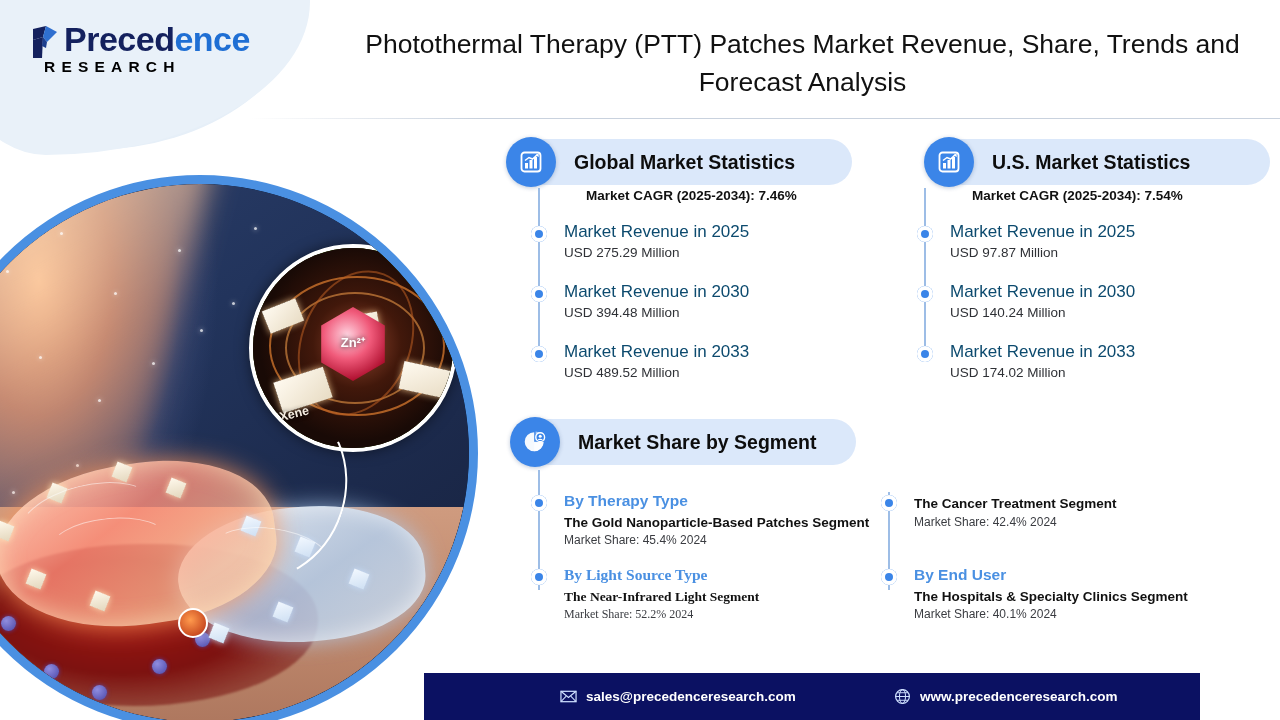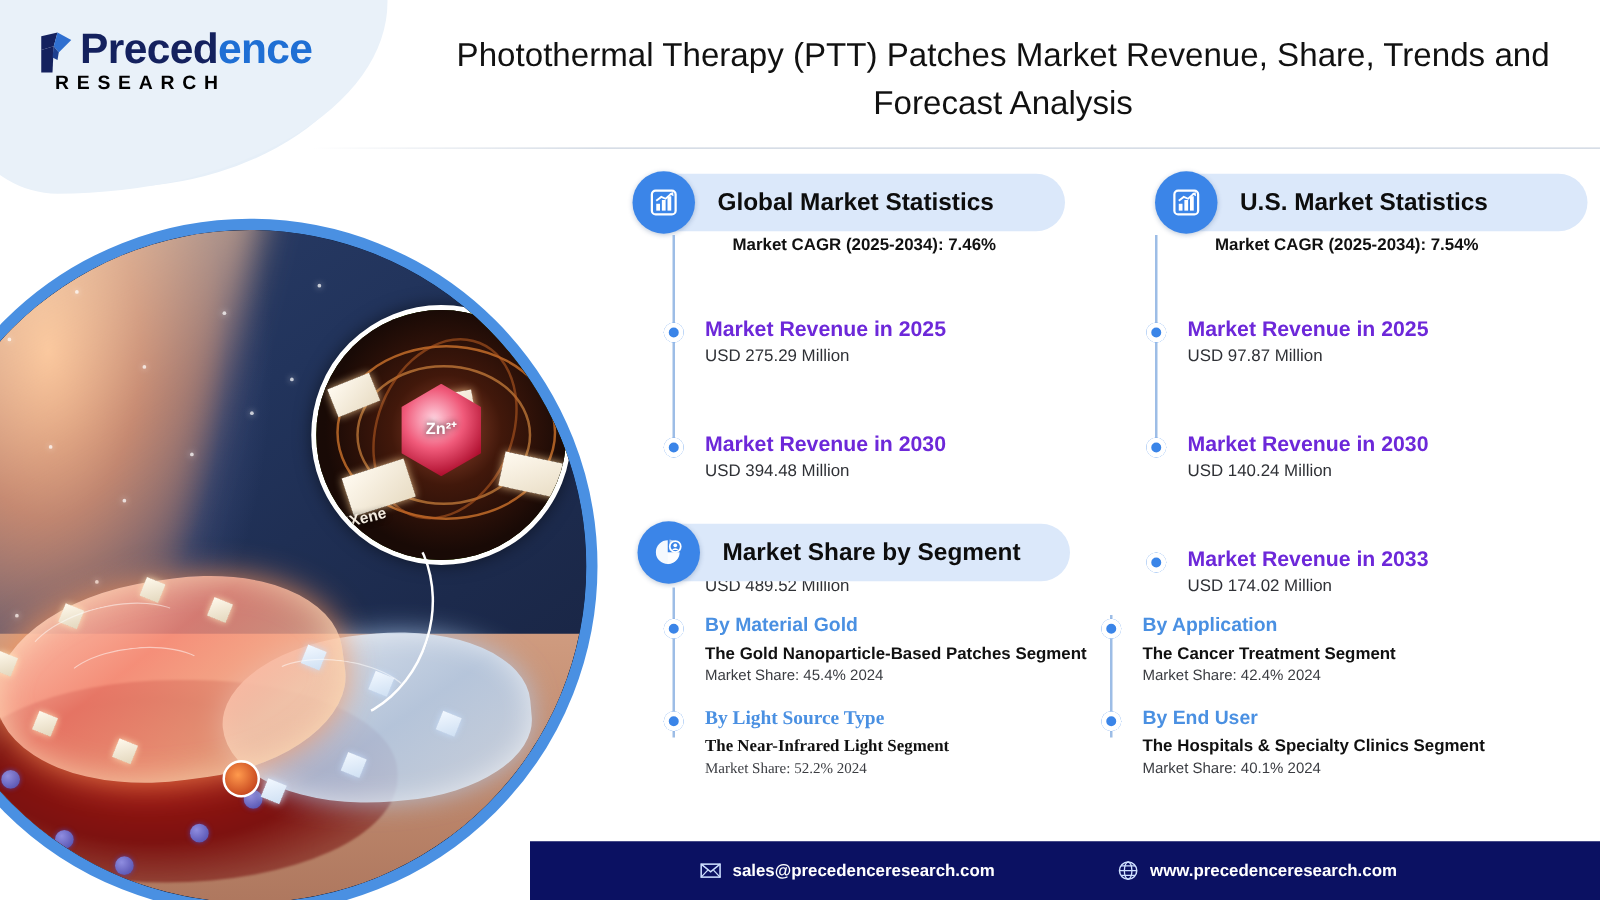--- a/index.html
+++ b/index.html
@@ -252,21 +252,21 @@
     width: 16px; height: 16px; border-radius: 50%;
     background: #3b85e8;
     box-shadow: inset 0 0 0 4px #ffffff, 0 0 0 0 rgba(0,0,0,0);
   }
   .dot::after {
     content: ""; position: absolute; left: 50%; top: 50%;
     width: 6px; height: 6px; margin: -3px 0 0 -3px;
     border-radius: 50%; background: #3b85e8;
   }
   .stat-title {
-    font-size: 17px; font-weight: 700; color: #6d28d9; line-height: 1.2; margin-top: 32px;
+    font-size: 17px; font-weight: 400; color: #0c4a6e; line-height: 1.2;
   }
   .stat-value {
     font-size: 13.5px; color: #2f3136; margin-top: 3px; line-height: 1.25;
   }
   .cagr {
     font-size: 13.5px; font-weight: 700; color: #111111;
   }
 
   .seg-title {
     font-size: 15.5px; font-weight: 700; color: #4a90e2; line-height: 1.2;
@@ -274,21 +274,21 @@
   .seg-name {
     font-size: 13.5px; font-weight: 700; color: #111111; margin-top: 3px; line-height: 1.3;
   }
   .seg-share {
     font-size: 12px; color: #3a3c41; margin-top: 2px; line-height: 1.25;
   }
 
   
   .footer {
     position: absolute;
-    left: 424px; top: 673px; width: 856px; height: 47px;
+    left: 424px; top: 673px; width: 776px; height: 47px;
     background: #0b1162;
     z-index: 7;
     display: flex; align-items: center;
   }
   .footer-item {
     display: flex; align-items: center; gap: 9px;
     color: #ffffff; font-size: 13.5px; font-weight: 700;
     font-family: "Liberation Sans", sans-serif;
   }
   .f-mail { position: absolute; left: 136px; }
@@ -470,37 +470,36 @@
         <path d="M15.6 11 a2.9 2.4 0 0 1 5.2 0 z" fill="#ffffff"></path>
       </svg>
     </span>
     <span class="stitle">Market Share by Segment</span>
   </div>
 
   <div class="timeline" style="left:528px; top:470px; width:345px; height:180px;">
     <div class="tl-line" style="height:120px;"></div>
     <div class="tl-item" style="height:90px; padding-top:22px;">
       <span class="dot" style="top:25px;"></span>
-      <div class="seg-title">By Material Gold</div>
+      <div class="seg-title">By Therapy Type</div>
       <div class="seg-name">The Gold Nanoparticle-Based Patches Segment</div>
       <div class="seg-share">Market Share: 45.4% 2024</div>
     </div>
     <div class="tl-item" style="height:70px; padding-top:6px;font-family:Liberation Serif, serif;">
       <span class="dot" style="top:9px;"></span>
       <div class="seg-title">By Light Source Type</div>
       <div class="seg-name">The Near-Infrared Light Segment</div>
       <div class="seg-share">Market Share: 52.2% 2024</div>
     </div>
   </div>
 
   <div class="timeline" style="left:878px; top:470px; width:355px; height:180px;">
     <div class="tl-line" style="top:22px; height:98px;"></div>
     <div class="tl-item" style="height:90px; padding-top:22px;">
       <span class="dot" style="top:25px;"></span>
-      <div class="seg-title">By Application</div>
       <div class="seg-name">The Cancer Treatment Segment</div>
       <div class="seg-share">Market Share: 42.4% 2024</div>
     </div>
     <div class="tl-item" style="height:70px; padding-top:6px;">
       <span class="dot" style="top:9px;"></span>
       <div class="seg-title">By End User</div>
       <div class="seg-name">The Hospitals &amp; Specialty Clinics Segment</div>
       <div class="seg-share">Market Share:  40.1% 2024</div>
     </div>
   </div>

